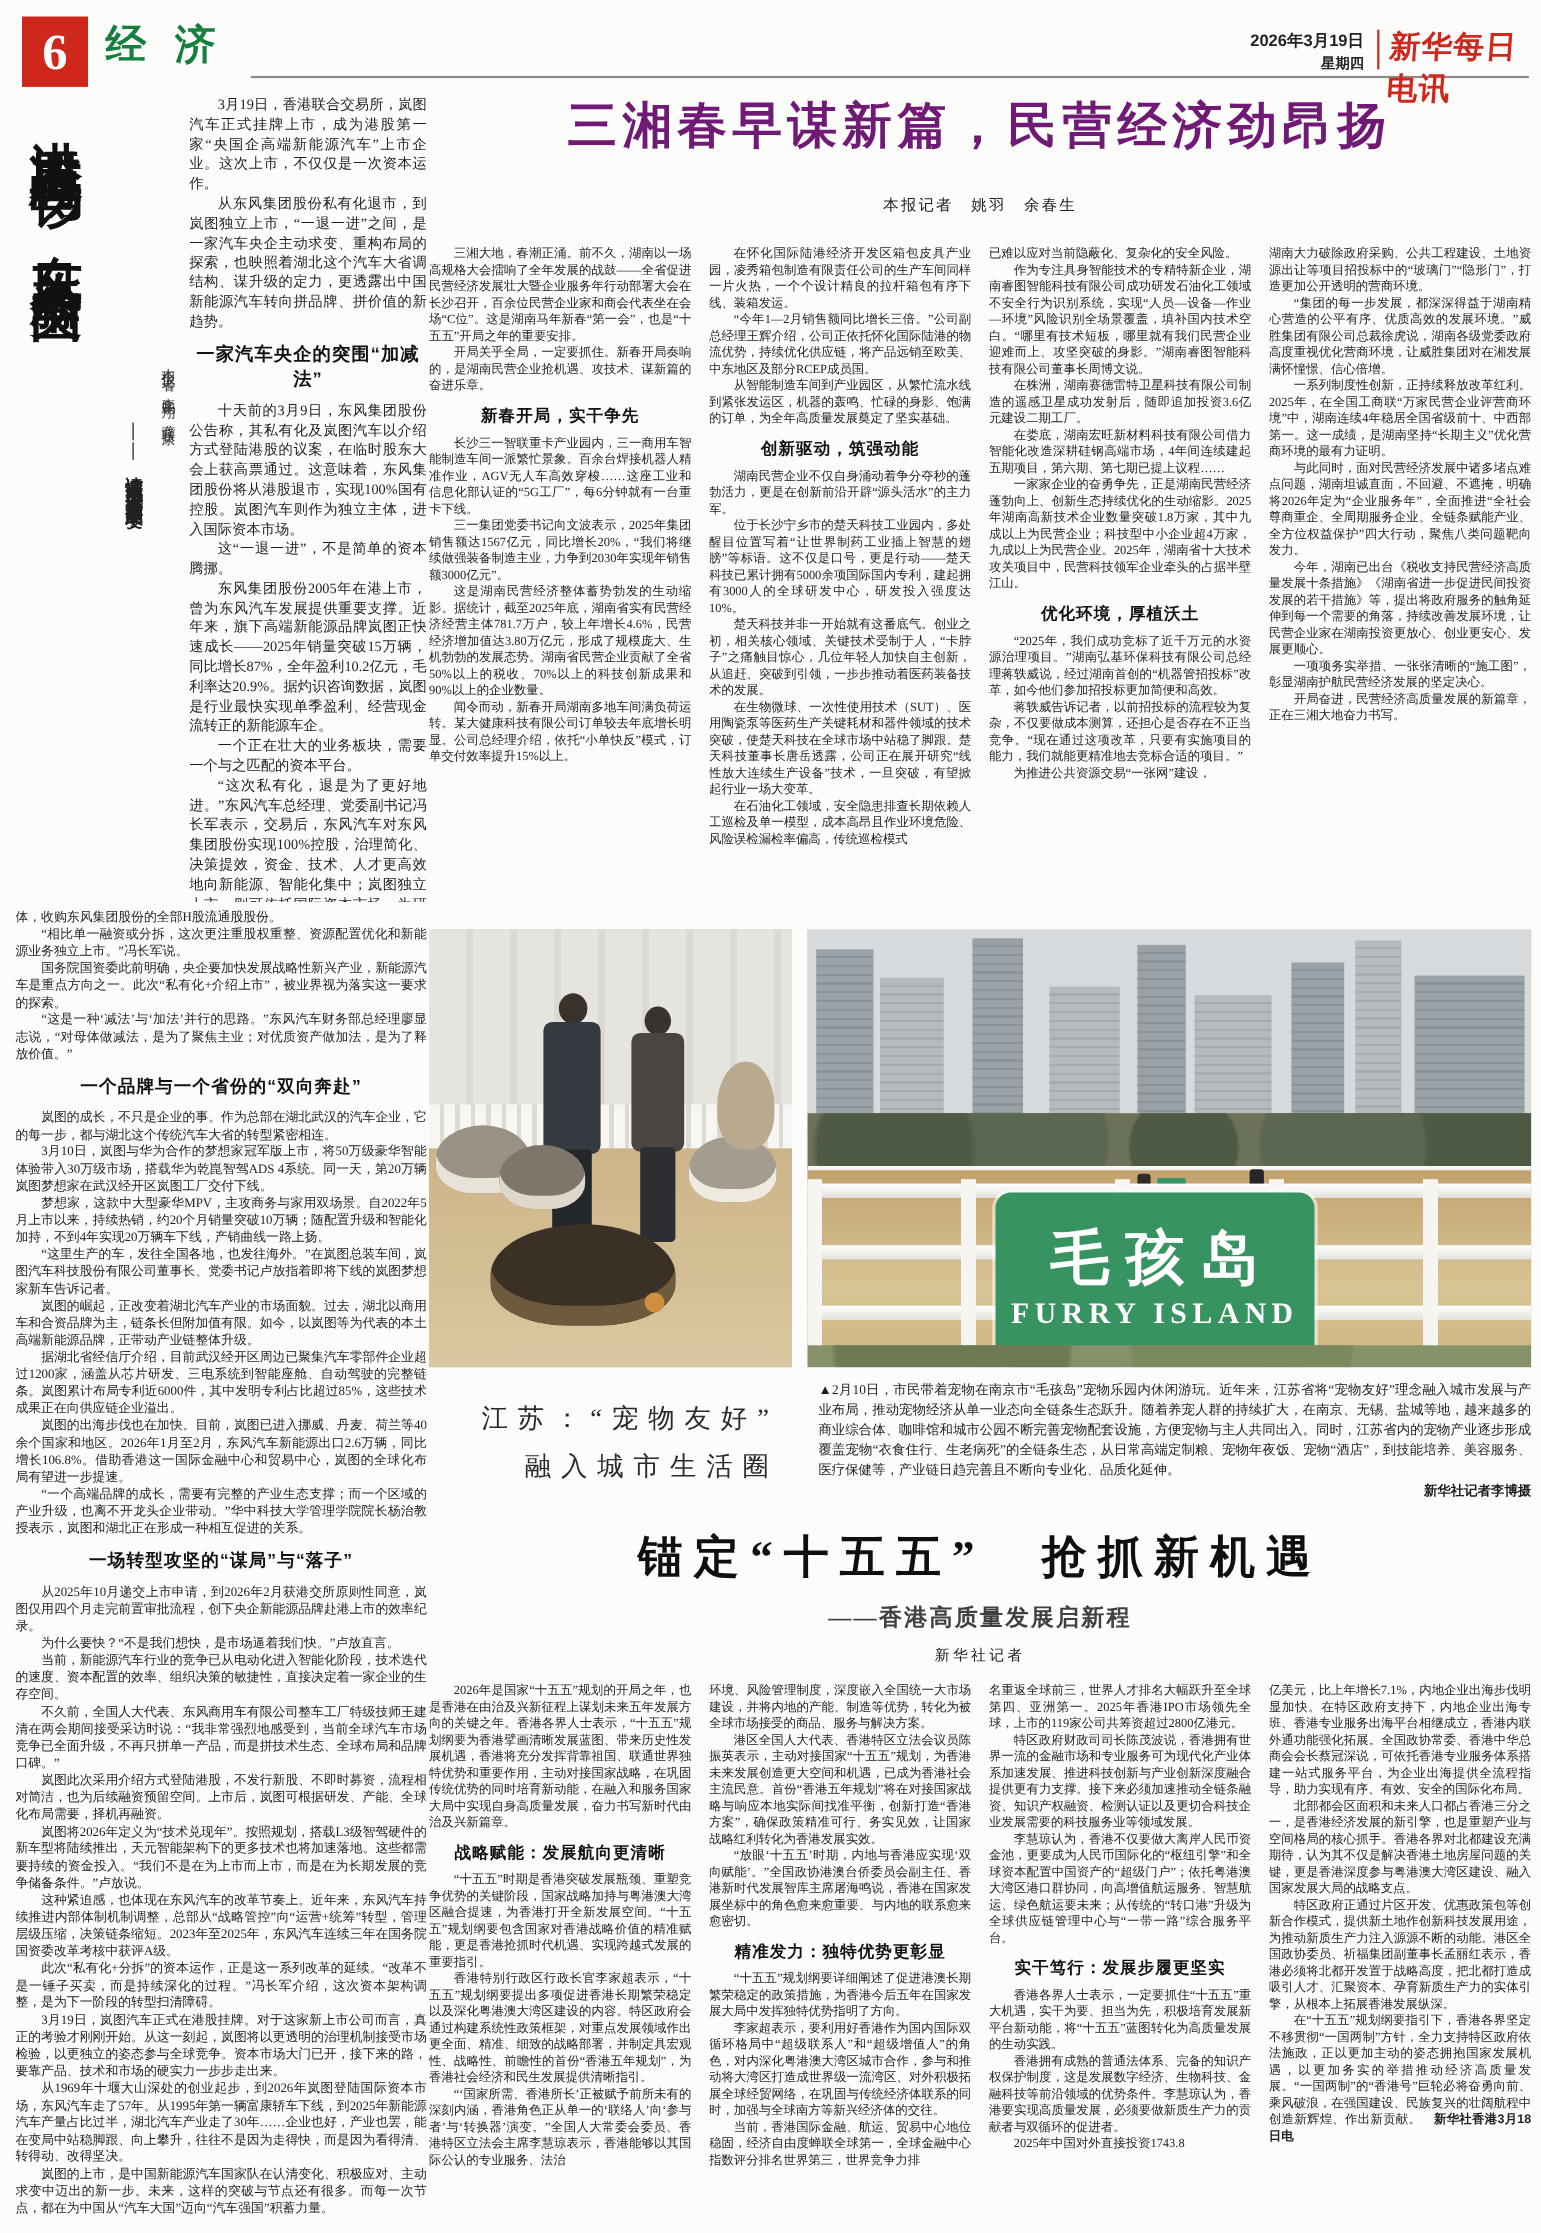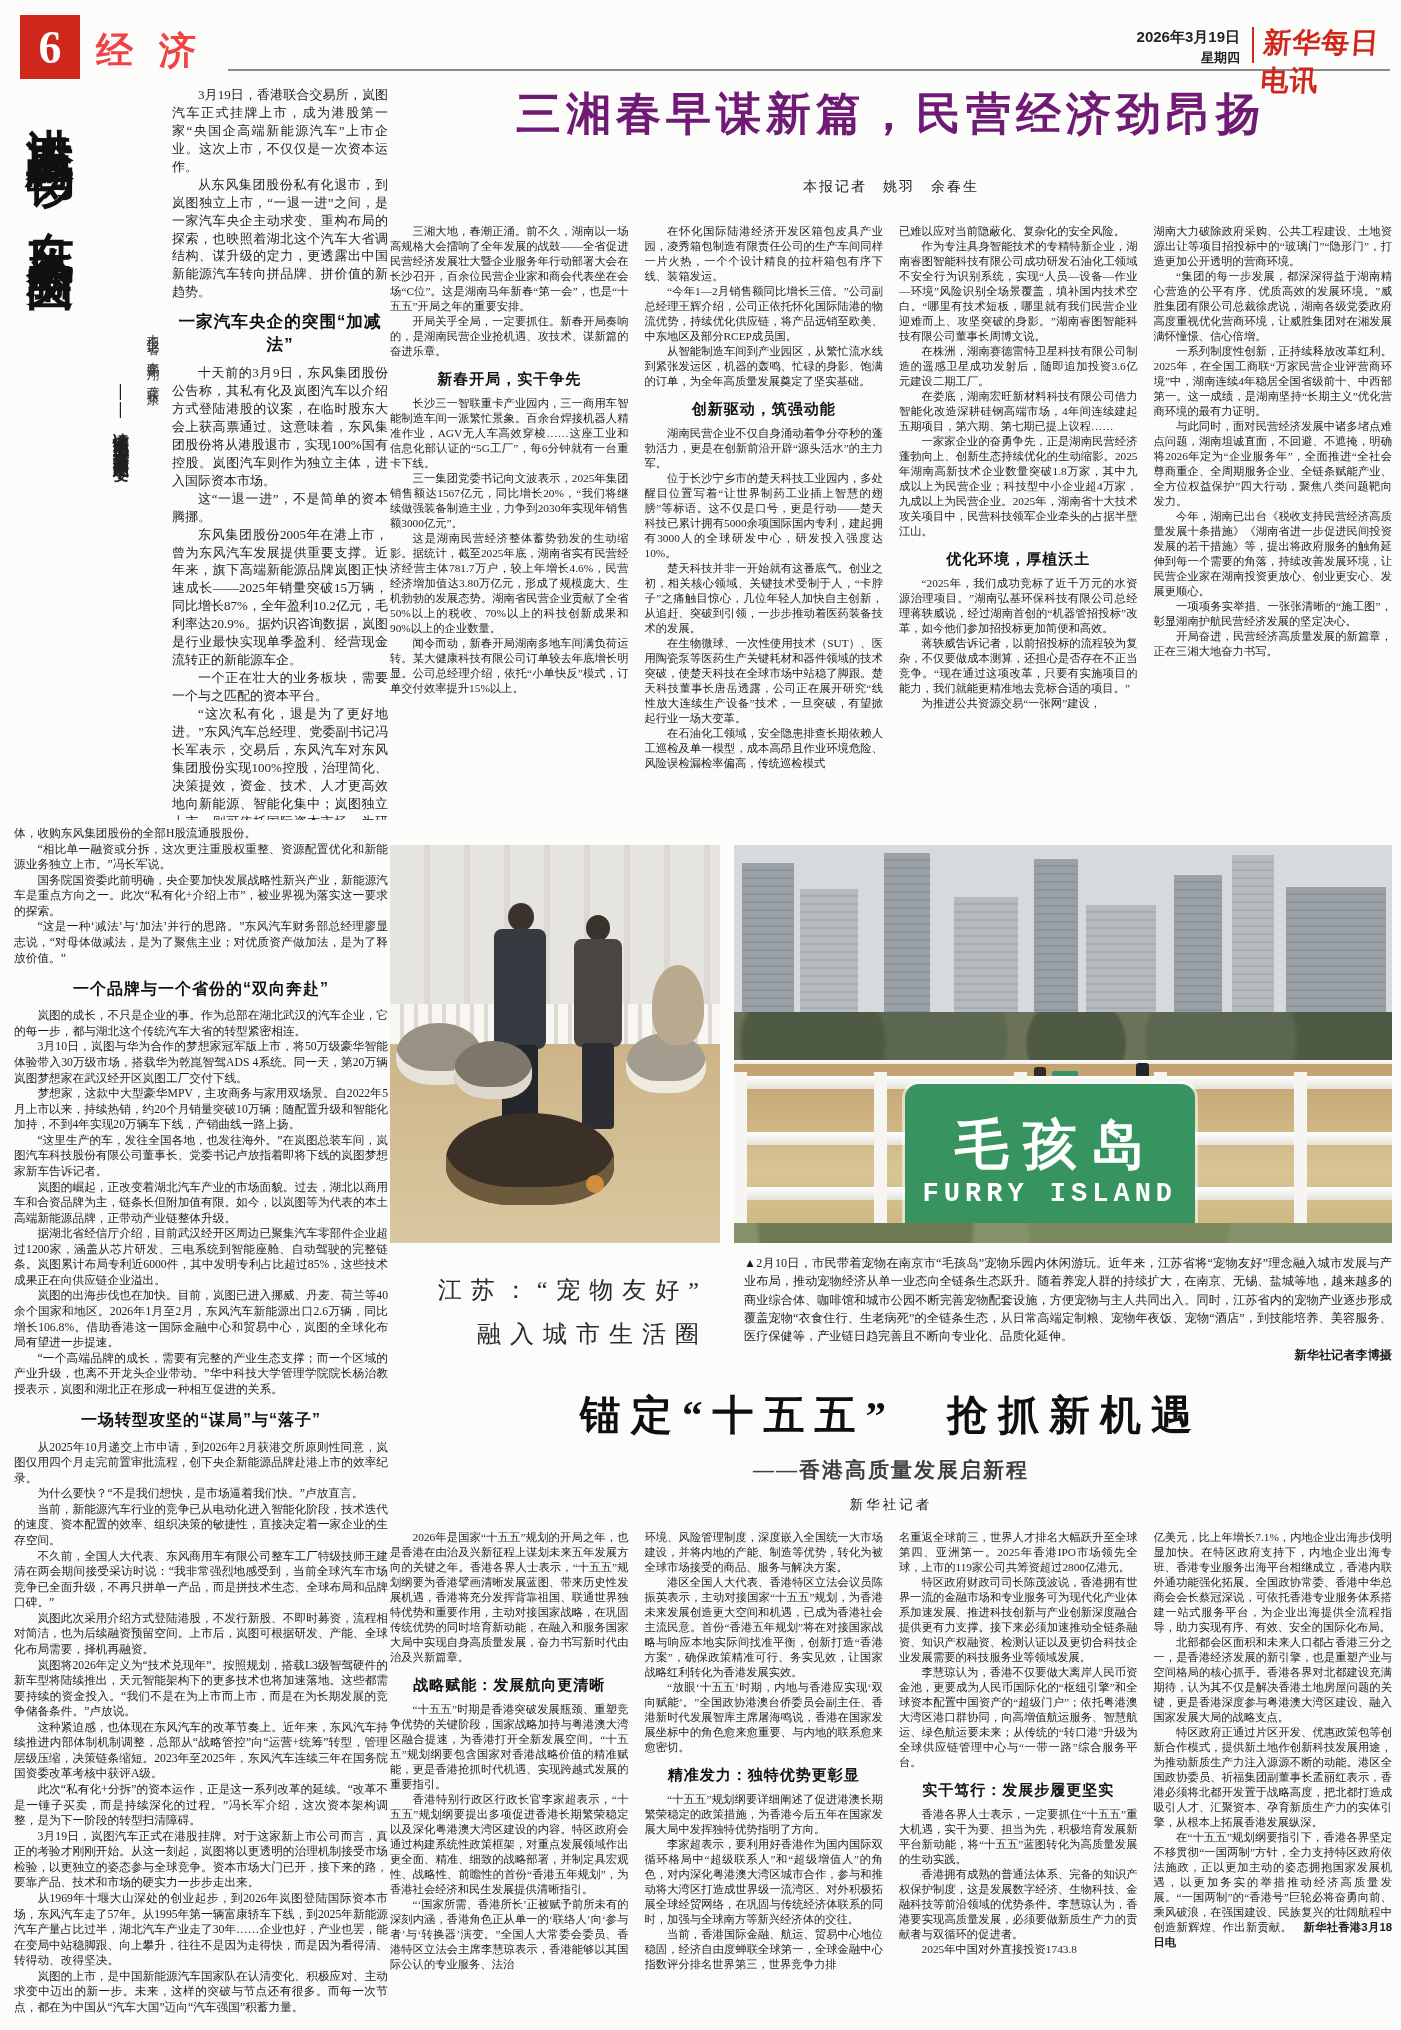--- a/index.html
+++ b/index.html
@@ -2,21 +2,21 @@
 <html><head>
 <meta charset="utf-8">
 <style>
   html,body{margin:0;padding:0;background:#e9e9e6;}
   .page{position:relative;width:1401px;height:2030px;margin:0 auto;background:#fcfcfa;
         overflow:hidden;font-family:"Liberation Serif","DejaVu Serif",serif;color:#1d1d1d;}
   
   .pageno-box{position:absolute;left:20px;top:15px;width:60px;height:64px;background:#d0271d;
               color:#fff;font-family:"Liberation Serif",serif;font-weight:bold;font-size:46px;
               display:flex;align-items:center;justify-content:center;}
-  .section-title{position:absolute;left:96px;top:26px;font-size:37px;font-weight:bold;color:#ef4444;
+  .section-title{position:absolute;left:96px;top:16px;font-size:37px;font-weight:bold;color:#15803d;
                  letter-spacing:26px;font-family:"Liberation Serif",serif;}
   .header-rule{position:absolute;left:228px;top:69px;width:1162px;height:2px;background:#8b8b88;}
   .date-block{position:absolute;left:1040px;top:28px;width:200px;text-align:right;
               font-family:"Liberation Sans",sans-serif;color:#222;}
   .date-line1{font-size:15px;font-weight:bold;}
   .date-line2{font-size:13px;font-weight:bold;margin-top:2px;}
   .header-divider{position:absolute;left:1252px;top:27px;width:2px;height:36px;background:#d0271d;}
   .masthead{position:absolute;left:1262px;top:24px;width:136px;font-size:28px;font-weight:bold;
             color:#d0271d;transform:skewX(-4deg);letter-spacing:1px;font-family:"Liberation Serif",serif;}
   
@@ -75,21 +75,21 @@
                 background:linear-gradient(#fbfbf8,#d8d5cc);}
   .pr-field{position:absolute;left:0;top:55%;width:100%;height:45%;
             background:linear-gradient(#c2a26e,#d8c494 60%,#cdb47e);}
   .minidog{position:absolute;border-radius:50% 50% 40% 40%;}
   .sign{position:absolute;left:26%;top:60%;width:44%;height:40%;background:#37935f;
         border-radius:14px;box-shadow:0 0 0 3px rgba(255,255,255,.55);z-index:6;
         display:flex;flex-direction:column;align-items:center;justify-content:center;}
   .sign-cn{color:#ffffff;font-size:54px;font-weight:bold;letter-spacing:14px;line-height:1;
            font-family:"Liberation Sans",sans-serif;text-indent:14px;}
   .sign-en{color:#fff;font-size:27px;font-weight:bold;letter-spacing:5px;margin-top:8px;
-           font-family:Liberation Mono, monospace;}
+           font-family:Liberation Serif, serif;}
   .rail{position:absolute;left:0;width:100%;height:13px;z-index:4;
         background:linear-gradient(#ffffff,#e3e1da);}
   .posts{position:absolute;left:0;top:57%;bottom:0;width:100%;z-index:5;
          background:repeating-linear-gradient(90deg,#f6f5f1 0 13px,transparent 13px 140px);}
   .pr-grass{position:absolute;left:0;bottom:0;width:100%;height:5%;z-index:7;
             background:radial-gradient(circle at 20% 0,#6d7a52 20%,transparent 21%),
                        radial-gradient(circle at 60% 0,#7b8a5e 25%,transparent 26%),#86926a;}
   
   .cap-left{position:absolute;left:402px;top:1268px;width:306px;text-align:right;
             font-size:24px;color:#2a2a2a;letter-spacing:9px;line-height:1.85;}

